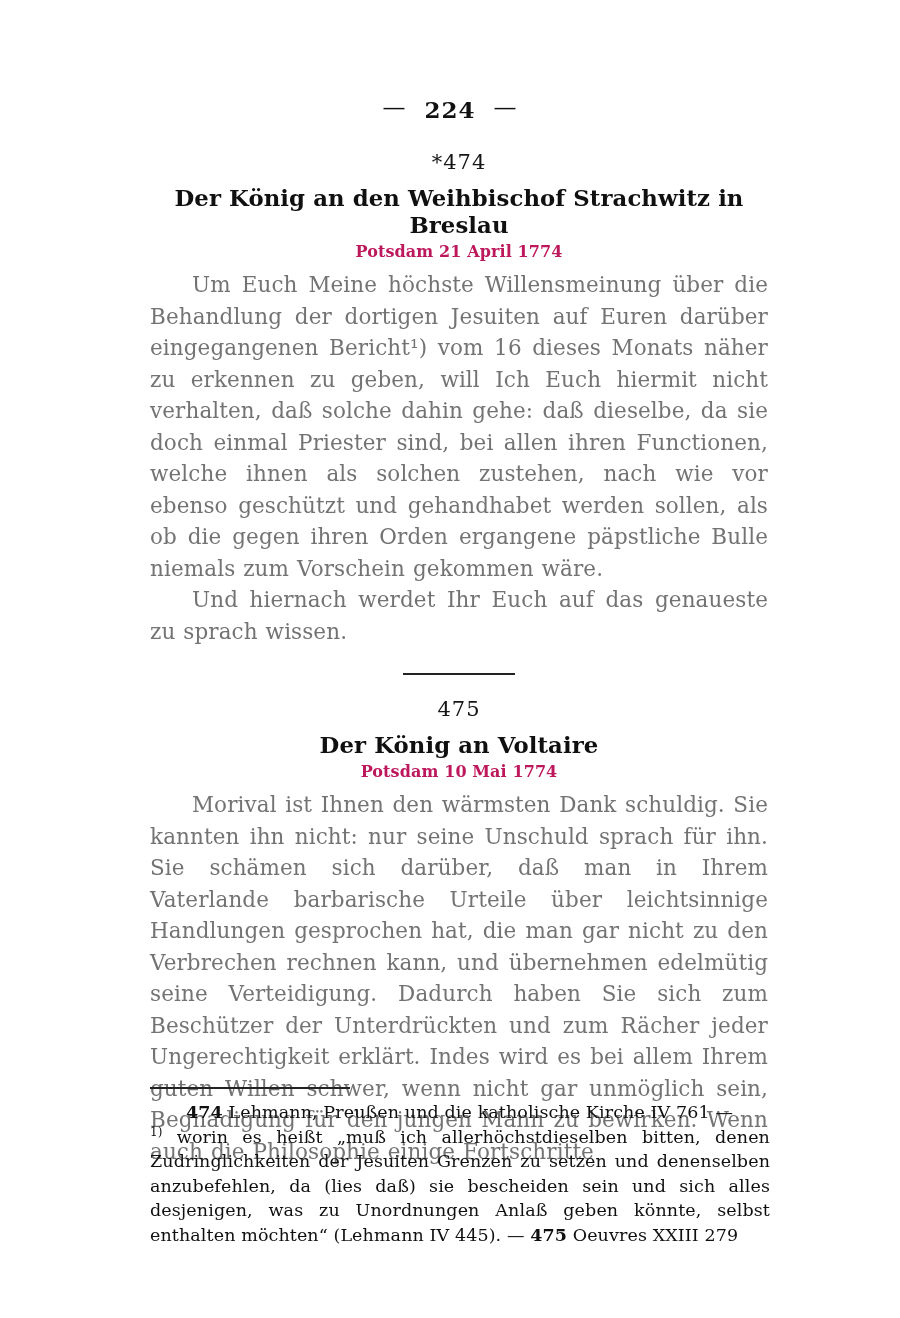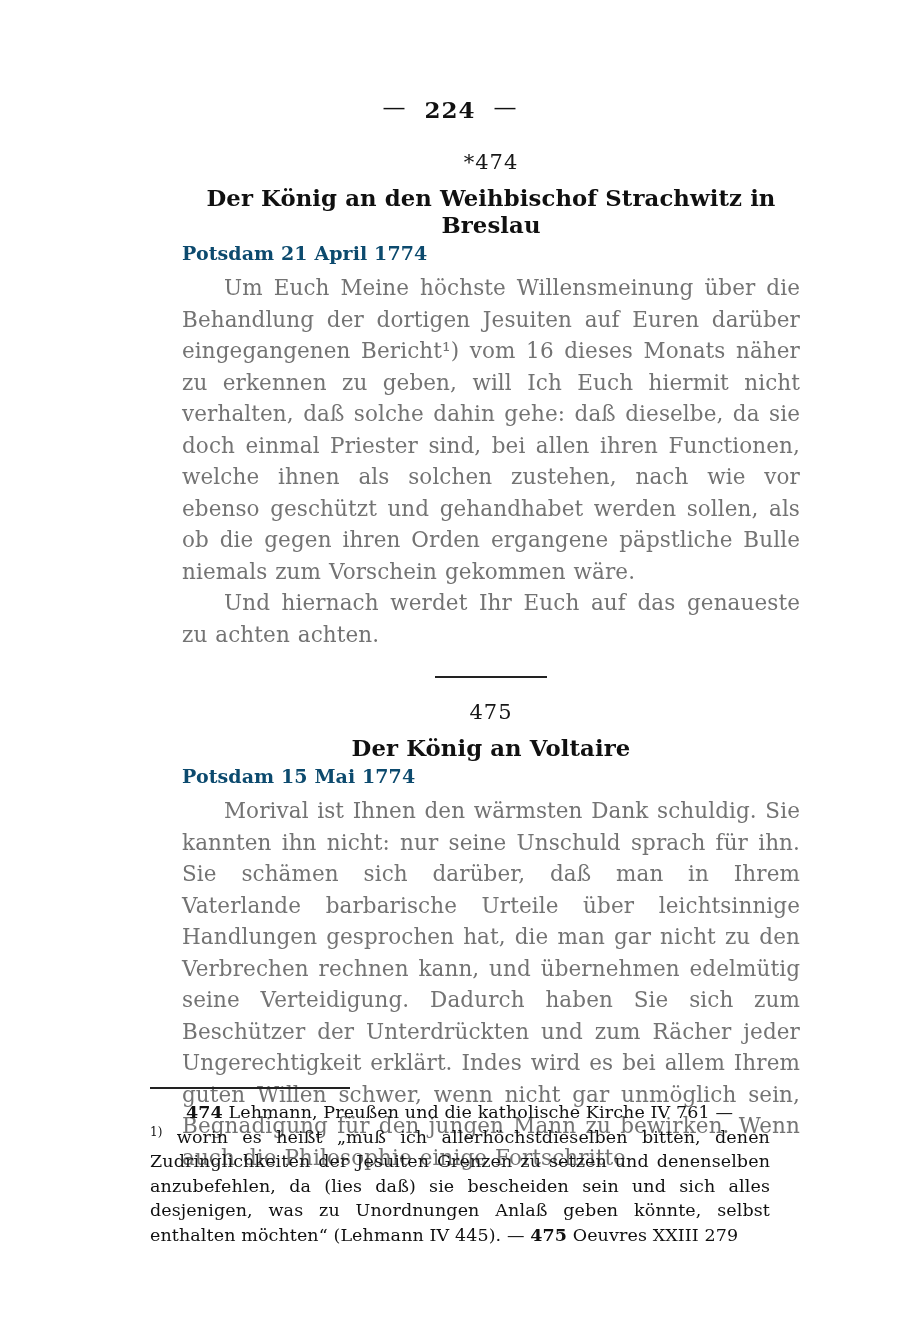--- a/index.html
+++ b/index.html
@@ -39,21 +39,20 @@
     padding: 0 18px;
     position: relative;
     top: -3px;
   }
 
   .content {
     position: absolute;
     top: 150px;
     left: 150px;
     width: 618px;
-    margin-left: 32px;
   }
 
   .doc-number {
     text-align: center;
     font-family: "DejaVu Serif", serif;
     font-size: 21px;
     letter-spacing: 1px;
     color: #161616;
     margin-bottom: 8px;
   }
@@ -64,25 +63,25 @@
     font-weight: bold;
     font-size: 23px;
     letter-spacing: 0.2px;
     color: #101010;
     margin-top: 10px;
     margin-bottom: 4px;
     transform: scaleX(0.99);
   }
 
   .dateline {
-    text-align: left;
+    text-align: center;
     font-family: "DejaVu Serif", serif;
     font-weight: bold;
-    font-size: 19px;
-    color: #0c4a6e;
+    font-size: 16px;
+    color: #be185d;
     margin-top: 2px;
     margin-bottom: 8px;
   }
 
   .body-par {
     font-family: "DejaVu Serif", serif;
     font-size: 21.5px;
     line-height: 31.5px;
     text-align: justify;
     color: #737373;
@@ -147,29 +146,29 @@
     <span class="dash">—</span><span>224</span><span class="dash">—</span>
   </div>
 
   <div class="content">
 
     <div>
       <div class="doc-number">*474</div>
       <div class="doc-title fraktur">Der König an den Weihbischof Strachwitz in Breslau</div>
       <div class="dateline fraktur">Potsdam 21 April 1774</div>
       <p class="body-par fraktur">Um Euch Meine höchste Willensmeinung über die Behandlung der dortigen Jesuiten auf Euren darüber eingegangenen Bericht¹) vom 16 dieses Monats näher zu erkennen zu geben, will Ich Euch hiermit nicht verhalten, daß solche dahin gehe: daß dieselbe, da sie doch einmal Priester sind, bei allen ihren Functionen, welche ihnen als solchen zustehen, nach wie vor ebenso geschützt und gehandhabet werden sollen, als ob die gegen ihren Orden ergangene päpstliche Bulle niemals zum Vorschein gekommen wäre.</p>
-      <p class="body-par fraktur tight">Und hiernach werdet Ihr Euch auf das genaueste zu achten achten.</p>
+      <p class="body-par fraktur tight">Und hiernach werdet Ihr Euch auf das genaueste zu sprach wissen.</p>
     </div>
 
     <div class="rule"></div>
 
     <div class="section2">
       <div class="doc-number">475</div>
       <div class="doc-title fraktur">Der König an Voltaire</div>
-      <div class="dateline fraktur">Potsdam 15 Mai 1774</div>
+      <div class="dateline fraktur">Potsdam 10 Mai 1774</div>
       <p class="body-par fraktur">Morival ist Ihnen den wärmsten Dank schuldig. Sie kannten ihn nicht: nur seine Unschuld sprach für ihn. Sie schämen sich darüber, daß man in Ihrem Vaterlande barbarische Urteile über leichtsinnige Handlungen gesprochen hat, die man gar nicht zu den Verbrechen rechnen kann, und übernehmen edelmütig seine Verteidigung. Dadurch haben Sie sich zum Beschützer der Unterdrückten und zum Rächer jeder Ungerechtigkeit erklärt. Indes wird es bei allem Ihrem guten Willen schwer, wenn nicht gar unmöglich sein, Begnadigung für den jungen Mann zu bewirken. Wenn auch die Philosophie einige Fortschritte</p>
     </div>
 
   </div>
 
   <div class="footnote-rule"></div>
 
   <div class="footnotes fraktur">
     <p class="fn-first">
       <span class="bold">474</span>

